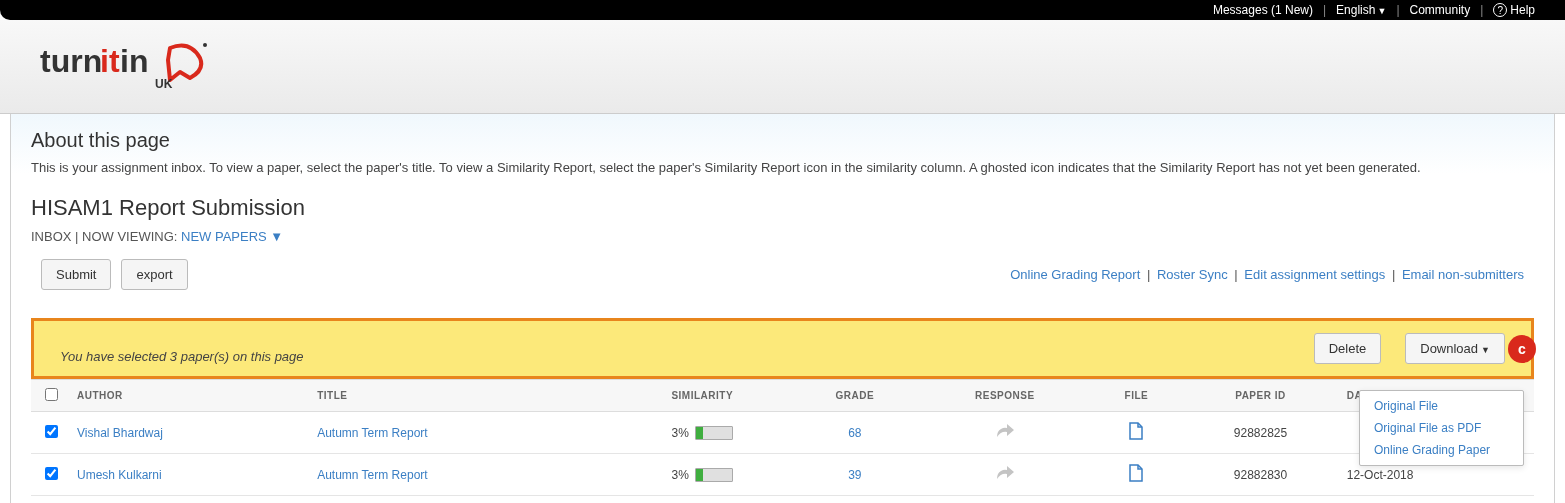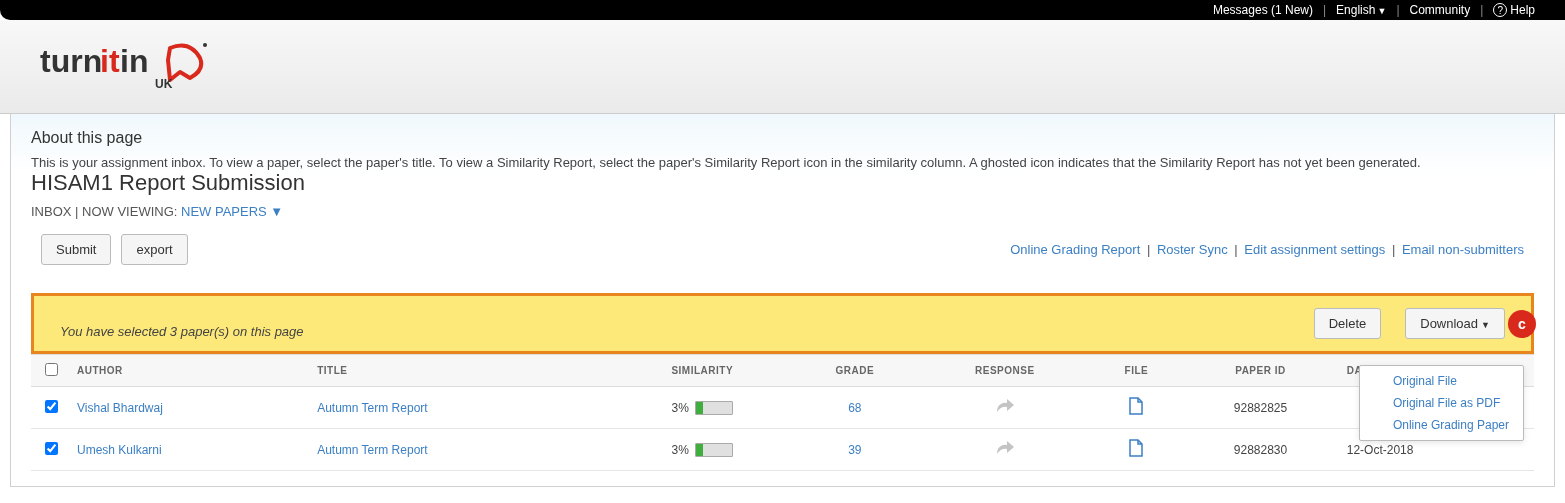--- a/index.html
+++ b/index.html
@@ -12,41 +12,41 @@
     .help-icon { display: inline-block; width: 14px; height: 14px; border: 1px solid #fff; border-radius: 50%; text-align: center; line-height: 13px; font-size: 10px; margin-right: 3px; }
 
     .header-area { background: linear-gradient(#f8f8f8, #eaeaea); padding: 15px 20px 0 20px; border-bottom: 1px solid #ccc; }
     .logo { margin: 5px 0 15px 20px; }
 
     .tabs { display: flex; gap: 8px; }
     .tab { padding: 8px 18px; background: #e8e8e8; color: #555; font-size: 12px; cursor: pointer; border: 1px solid #ccc; border-bottom: none; border-radius: 2px 2px 0 0; }
     .tab.active { background: #1a5d7a; color: #fff; border-color: #1a5d7a; }
 
     .main-area { border-top: 4px solid #1a5d7a; background: linear-gradient(#f0f8fd, #fff 60px); padding: 15px 20px; margin: 0 10px; border: 1px solid #d0d0d0; border-top: none; position: relative; }
-    .page-title { font-size: 16px; font-weight: normal; color: #333; margin-bottom: 8px; }
-    .page-desc { font-size: 13px; color: #444; }
+    .page-title { font-size: 20px; font-weight: normal; color: #333; margin-bottom: 8px; }
+    .page-desc { font-size: 13px; color: #444; margin-bottom: 20px; }
     .assign-title { font-size: 22px; font-weight: normal; color: #333; margin-bottom: 8px; }
     .viewing { font-size: 13px; color: #555; margin-bottom: 15px; }
     .viewing a { color: #3b7fc4; text-decoration: none; }
 
     .actions-row { display: flex; justify-content: space-between; align-items: center; margin-bottom: 28px; padding: 0 10px;}
     .btn { padding: 7px 14px; background: #f5f5f5; border: 1px solid #bbb; border-radius: 3px; font-size: 13px; cursor: pointer; color: #333; }
     .left-actions { display: flex; gap: 10px; }
     .right-links { font-size: 13px; }
     .right-links a { color: #3b7fc4; text-decoration: none; }
     .right-links .sep { color: #555; margin: 0 3px; }
 
     .selection-bar { background: #fce97a; padding: 12px 26px; display: flex; justify-content: space-between; align-items: flex-end; border: 3px solid #e8851c; position: relative; }
     .sel-text { font-style: italic; color: #444; font-size: 13px; }
     .sel-actions { display: flex; gap: 24px; align-items: center; }
 
     .badge-c { position: absolute; right: -5px; top: 50%; transform: translateY(-50%); width: 28px; height: 28px; background: #d9291c; border-radius: 50%; color: #fff; display: flex; align-items: center; justify-content: center; font-weight: bold; font-size: 14px; z-index: 20; }
 
     .dropdown-menu { position: absolute; right: 10px; top: 72px; background: #fff; border: 1px solid #bbb; border-radius: 2px; padding: 4px 0; min-width: 165px; box-shadow: 0 2px 6px rgba(0,0,0,0.1); z-index: 10; }
-    .dropdown-menu a { display: block; padding: 4px 14px; color: #3b7fc4; text-decoration: none; font-size: 12px; margin-left: 19px; }
+    .dropdown-menu a { display: block; padding: 4px 14px; color: #3b7fc4; text-decoration: none; font-size: 12px; }
 
     table.data { width: 100%; border-collapse: collapse; font-size: 12px; }
     table.data th { background: #f7f7f7; border-bottom: 1px solid #ddd; border-top: 1px solid #ddd; padding: 8px 6px; text-align: left; font-size: 10px; color: #666; font-weight: bold; letter-spacing: 0.5px; }
     table.data th.center, table.data td.center { text-align: center; }
     table.data td { border-bottom: 1px solid #e5e5e5; padding: 10px 6px; color: #444; }
     table.data td a { color: #3b7fc4; text-decoration: none; }
     .sim-cell { display: inline-flex; align-items: center; gap: 6px; justify-content: center; }
     .sim-bar { width: 38px; height: 14px; background: #e0e0e0; display: inline-block; position: relative; border: 1px solid #aaa; border-radius: 1px; }
     .sim-bar .fill { position: absolute; left: 0; top: 0; bottom: 0; background: #3fae3f; }
     .col-chk { width: 40px; }

